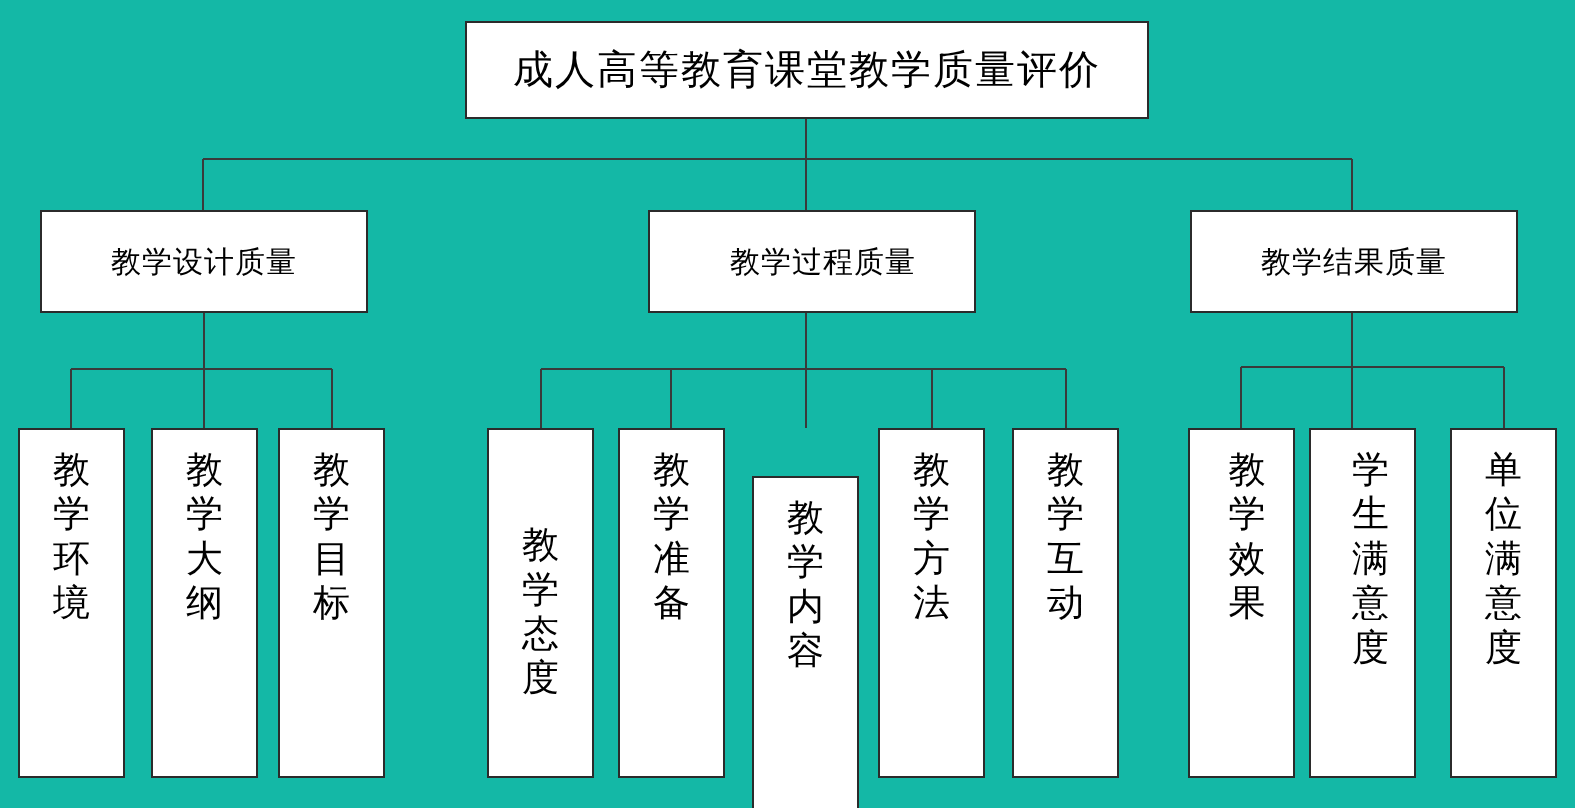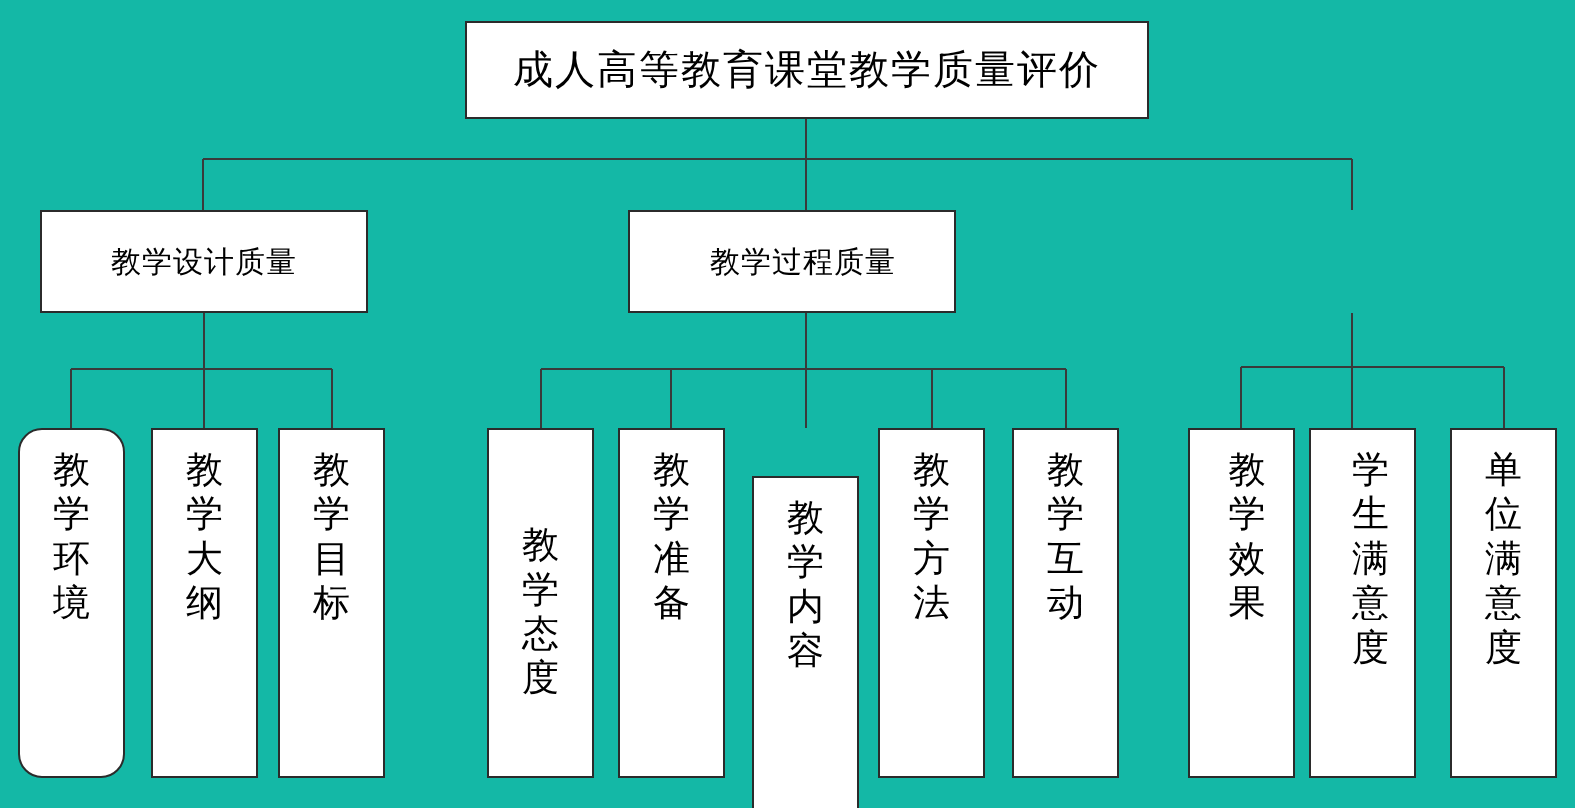--- a/index.html
+++ b/index.html
@@ -52,21 +52,21 @@
     top: 210px;
     width: 328px;
     height: 103px;
   }
   .node-branch .node-label {
     font-size: 30px;
     letter-spacing: 1px;
     line-height: 1.1;
   }
   .branch-0 { left: 40px; }
-  .branch-1 { left: 628px; padding-left: 22px; }
+  .branch-1 { left: 648px; padding-left: 22px; }
   .branch-2 { left: 1190px; }
 
   .node-leaf {
     top: 428px;
     height: 350px;
     width: 108px;
     align-items: flex-start;
     padding-top: 18px;
   }
   .node-leaf .node-label {
@@ -121,22 +121,25 @@
   <div class="node node-root">
     <span class="node-label">成人高等教育课堂教学质量评价</span>
   </div>
 
   <div class="node node-branch branch-0">
     <span class="node-label">教学设计质量</span>
   </div>
   <div class="node node-branch branch-1">
     <span class="node-label">教学过程质量</span>
   </div>
+  <div class="node node-branch branch-2">
+    <span class="node-label">教学结果质量</span>
+  </div>
 
-  <div class="node node-leaf" style="left:18px;width:107px;border-radius:24px;">
+  <div class="node node-leaf" style="left:18px;width:107px;">
     <span class="node-label">教学环境</span>
   </div>
   <div class="node node-leaf" style="left:151px;width:107px;">
     <span class="node-label">教学大纲</span>
   </div>
   <div class="node node-leaf" style="left:278px;width:107px;">
     <span class="node-label">教学目标</span>
   </div>
 
   <div class="node node-leaf" style="left:487px;width:107px;align-items:center;">

